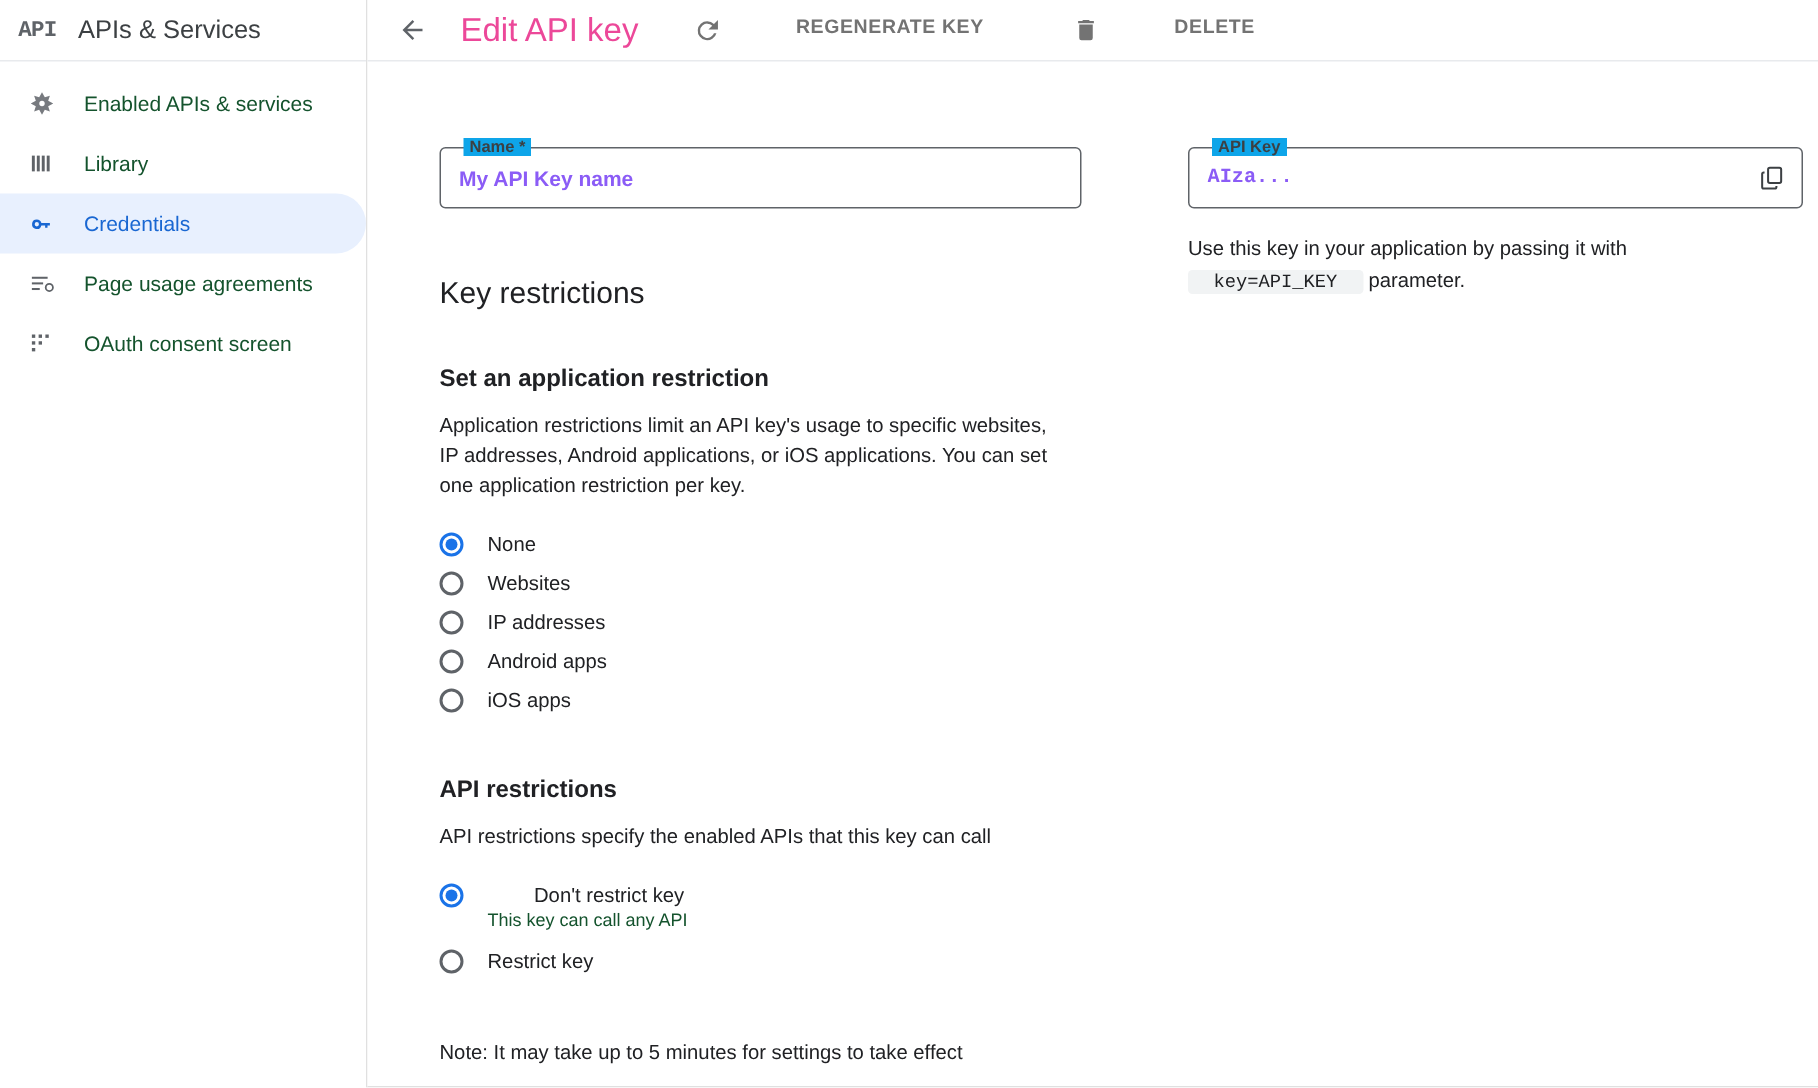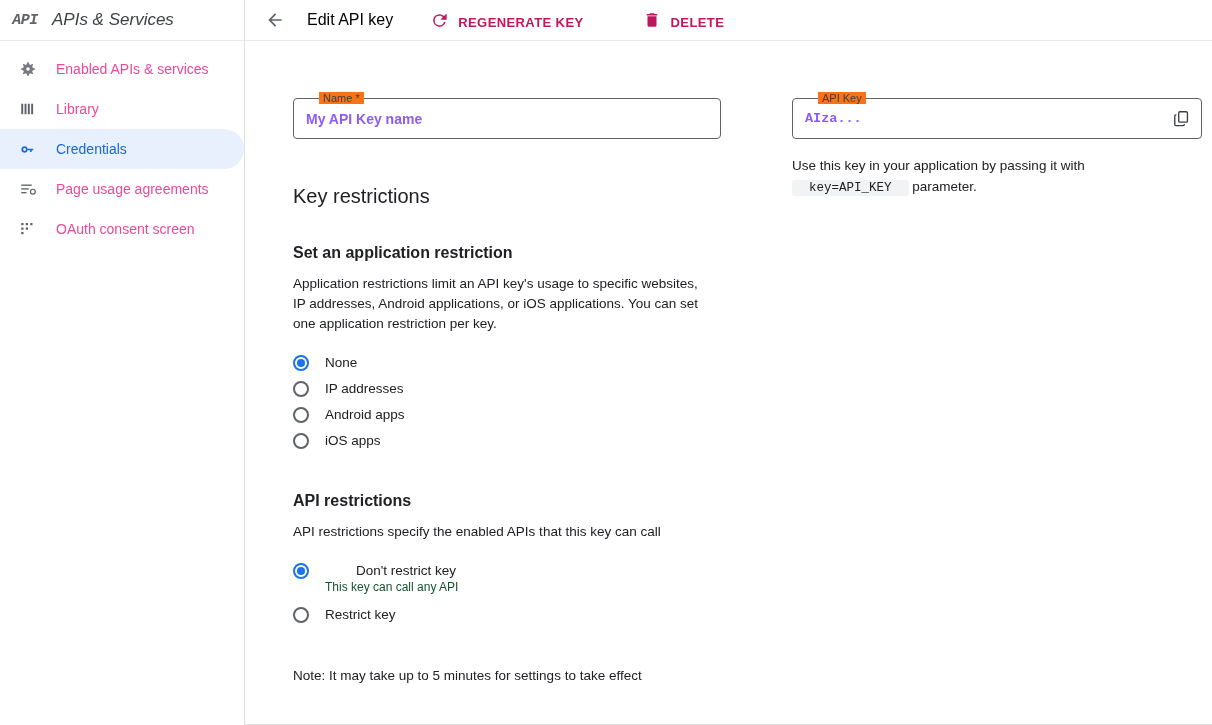--- a/index.html
+++ b/index.html
@@ -18,21 +18,20 @@
     width: 245px; height: 725px;
     background: #fff;
     border-right: 1px solid #e0e0e0;
     flex: 0 0 245px;
   }
   .sidebar-header {
     height: 41px;
     display: flex; align-items: center;
     padding-left: 8px;
     border-bottom: 1px solid #e8eaed;
-    font-style: italic;
   }
   .api-logo {
     width: 34px; height: 24px;
     display: flex; align-items: center; justify-content: center;
     font-family: "Liberation Mono", monospace;
     font-weight: bold;
     font-size: 15px;
     letter-spacing: -0.5px;
     color: #5f6368;
   }
@@ -54,21 +53,21 @@
   }
   .nav-item .nav-icon {
     width: 24px; height: 24px;
     display: flex; align-items: center; justify-content: center;
     color: #5f6368;
     flex: 0 0 24px;
   }
   .nav-item .nav-label {
     margin-left: 16px;
     font-size: 14px;
-    color: #ec4899;
+    color: #14532d;
     white-space: nowrap;
   }
   .nav-item.active { background: #e8f0fe; }
   .nav-item.active .nav-label { color: #1967d2; font-weight: 500; }
   .nav-item.active .nav-icon { color: #1967d2; }
 
   
   .main { flex: 1 1 auto; height: 725px; position: relative; background: #fff; }
   .topbar {
     height: 41px;
@@ -76,33 +75,34 @@
     border-bottom: 1px solid #e8eaed;
     padding-left: 12px;
   }
   .back-btn {
     width: 36px; height: 36px;
     display: flex; align-items: center; justify-content: center;
     cursor: pointer; color: #5f6368;
     border-radius: 50%;
   }
   .page-title {
-    font-size: 16px;
-    color: #000000;
+    font-size: 22px;
+    color: #ec4899;
     margin-left: 14px;
     white-space: nowrap;
   }
   .top-action {
-    display: flex; align-items: flex-end;
+    display: flex; align-items: flex-start;
     margin-left: 36px;
     cursor: pointer;
-    color: #be185d;
+    color: #737373;
     font-size: 13px;
     font-weight: bold;
     letter-spacing: .4px;
+    gap: 40px;
   }
   .top-action .ta-icon {
     width: 20px; height: 20px;
     display: flex; align-items: center; justify-content: center;
     margin-right: 9px;
   }
   .top-action.delete { margin-left: 58px; }
 
   
   .content { position: relative; padding: 0; }
@@ -113,26 +113,26 @@
   .tf {
     position: relative;
     height: 41px;
     border: 1px solid #5f6368;
     border-radius: 4px;
     display: flex; align-items: center;
     background: #fff;
   }
   .tf .tf-label {
     position: absolute;
-    top: -7px; left: 25px;
-    background: #f97316;
+    top: -7px; left: 15px;
+    background: #0ea5e9;
     padding: 0 4px;
     font-size: 11px;
     color: #3c4043;
-    font-weight: normal;
+    font-weight: bold;
     white-space: nowrap;
   }
   .tf input {
     border: none; outline: none;
     font-size: 14px;
     color: #8b5cf6;
     background: transparent;
     width: 100%;
     padding: 0 12px;
     font-family: "Liberation Sans", sans-serif;
@@ -341,20 +341,24 @@
 
         <h2 class="section">Key restrictions</h2>
 
         <h3 class="sub">Set an application restriction</h3>
         <p class="desc">Application restrictions limit an API key's usage to specific websites, IP addresses, Android applications, or iOS applications. You can set one application restriction per key.</p>
 
         <div class="radio-group">
           <div class="radio-row">
             <span class="radio checked"></span>
             <span class="radio-label">None</span>
+          </div>
+          <div class="radio-row">
+            <span class="radio"></span>
+            <span class="radio-label">Websites</span>
           </div>
           <div class="radio-row">
             <span class="radio"></span>
             <span class="radio-label">IP addresses</span>
           </div>
           <div class="radio-row">
             <span class="radio"></span>
             <span class="radio-label">Android apps</span>
           </div>
           <div class="radio-row">

